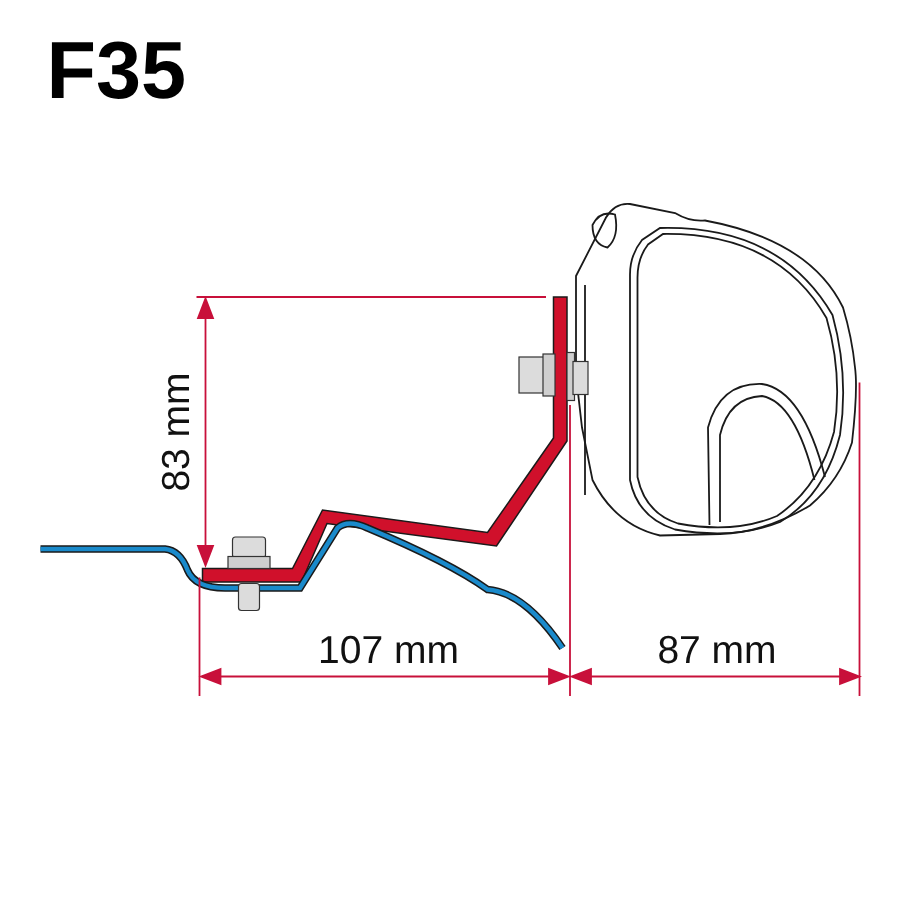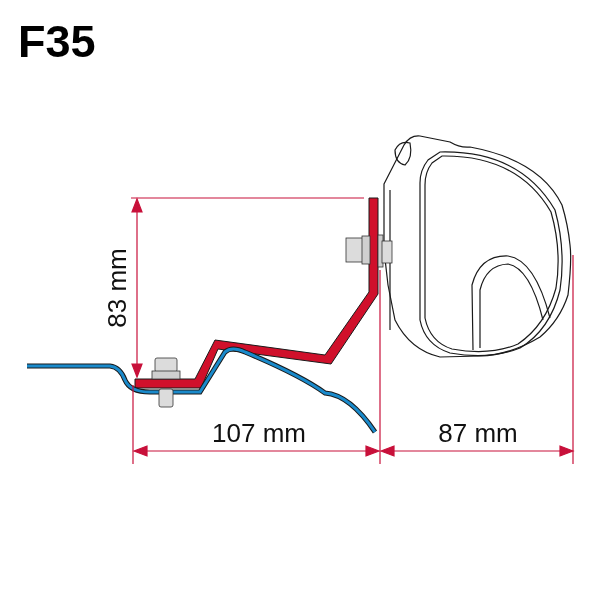--- a/index.html
+++ b/index.html
@@ -1,20 +1,20 @@
 <!DOCTYPE html>
 <html><head>
   <meta charset="utf-8">
   <style>
     html, body { margin:0; padding:0; background:#ffffff; }
     body { width:600px; height:600px; position:relative; overflow:hidden; }
     .title {
-      position:absolute; left:18px; top:16px;
+      position:absolute; left:31px; top:16px;
       font-family:"Liberation Sans", sans-serif; font-weight:bold;
-      font-size:45px; color:#000; letter-spacing:0px;
+      font-size:54px; color:#000; letter-spacing:0px;
     }
     svg { position:absolute; left:0; top:0; }
     .dimtext { font-family:"Liberation Sans", sans-serif; font-size:26px; fill:#111; }
   </style>
 </head>
 <body>
 
 <div class="title">F35</div>
 
 <svg width="600" height="600" viewBox="0 0 600 600">

